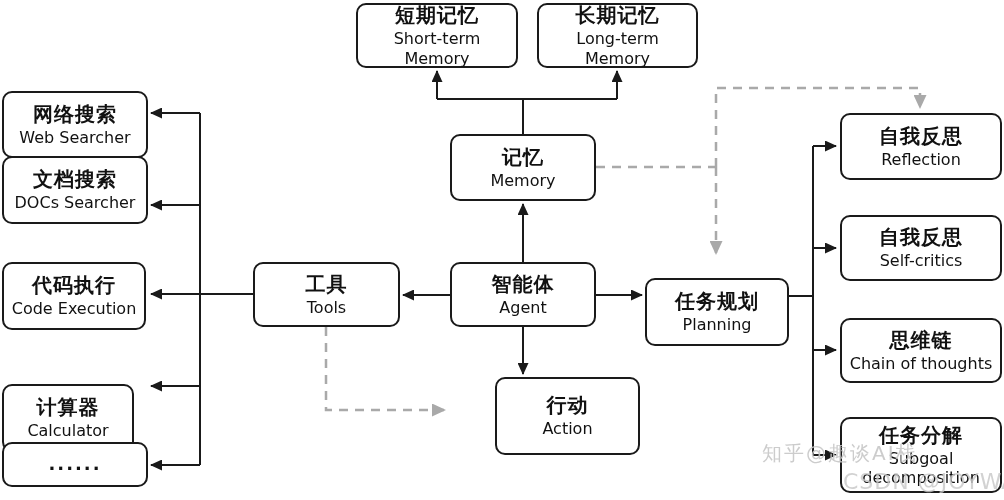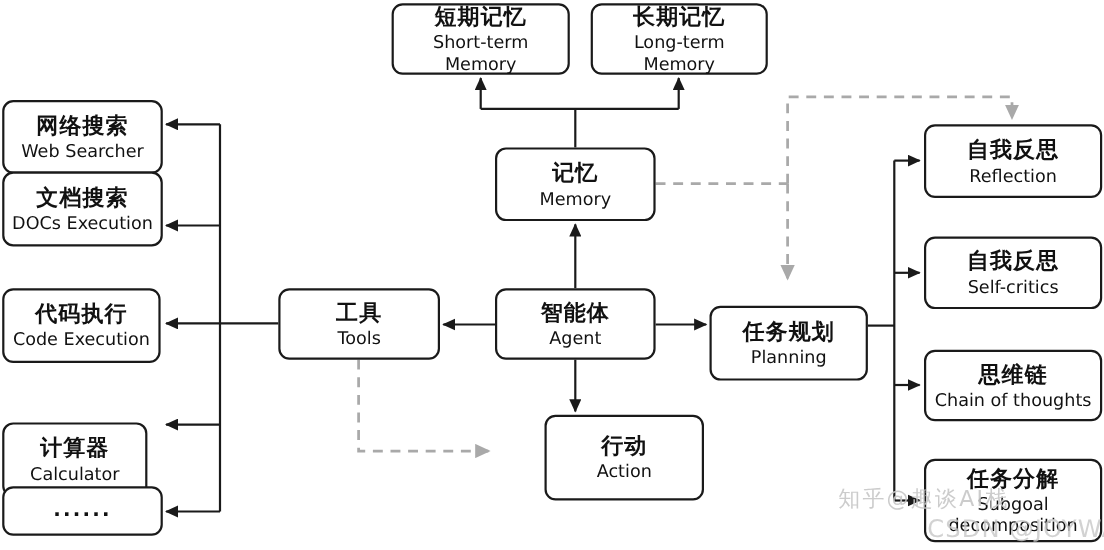--- a/index.html
+++ b/index.html
@@ -127,21 +127,21 @@
     <span class="zh">任务规划</span>
     <span class="en">Planning</span>
   </div>
 
   <div class="node p-web">
     <span class="zh">网络搜索</span>
     <span class="en">Web Searcher</span>
   </div>
   <div class="node p-docs">
     <span class="zh">文档搜索</span>
-    <span class="en">DOCs Execution</span>
+    <span class="en">DOCs Searcher</span>
   </div>
   <div class="node p-code">
     <span class="zh">代码执行</span>
     <span class="en">Code Execution</span>
   </div>
   <div class="node p-calc">
     <span class="zh">计算器</span>
     <span class="en">Calculator</span>
   </div>
   <div class="node p-dots dots">

